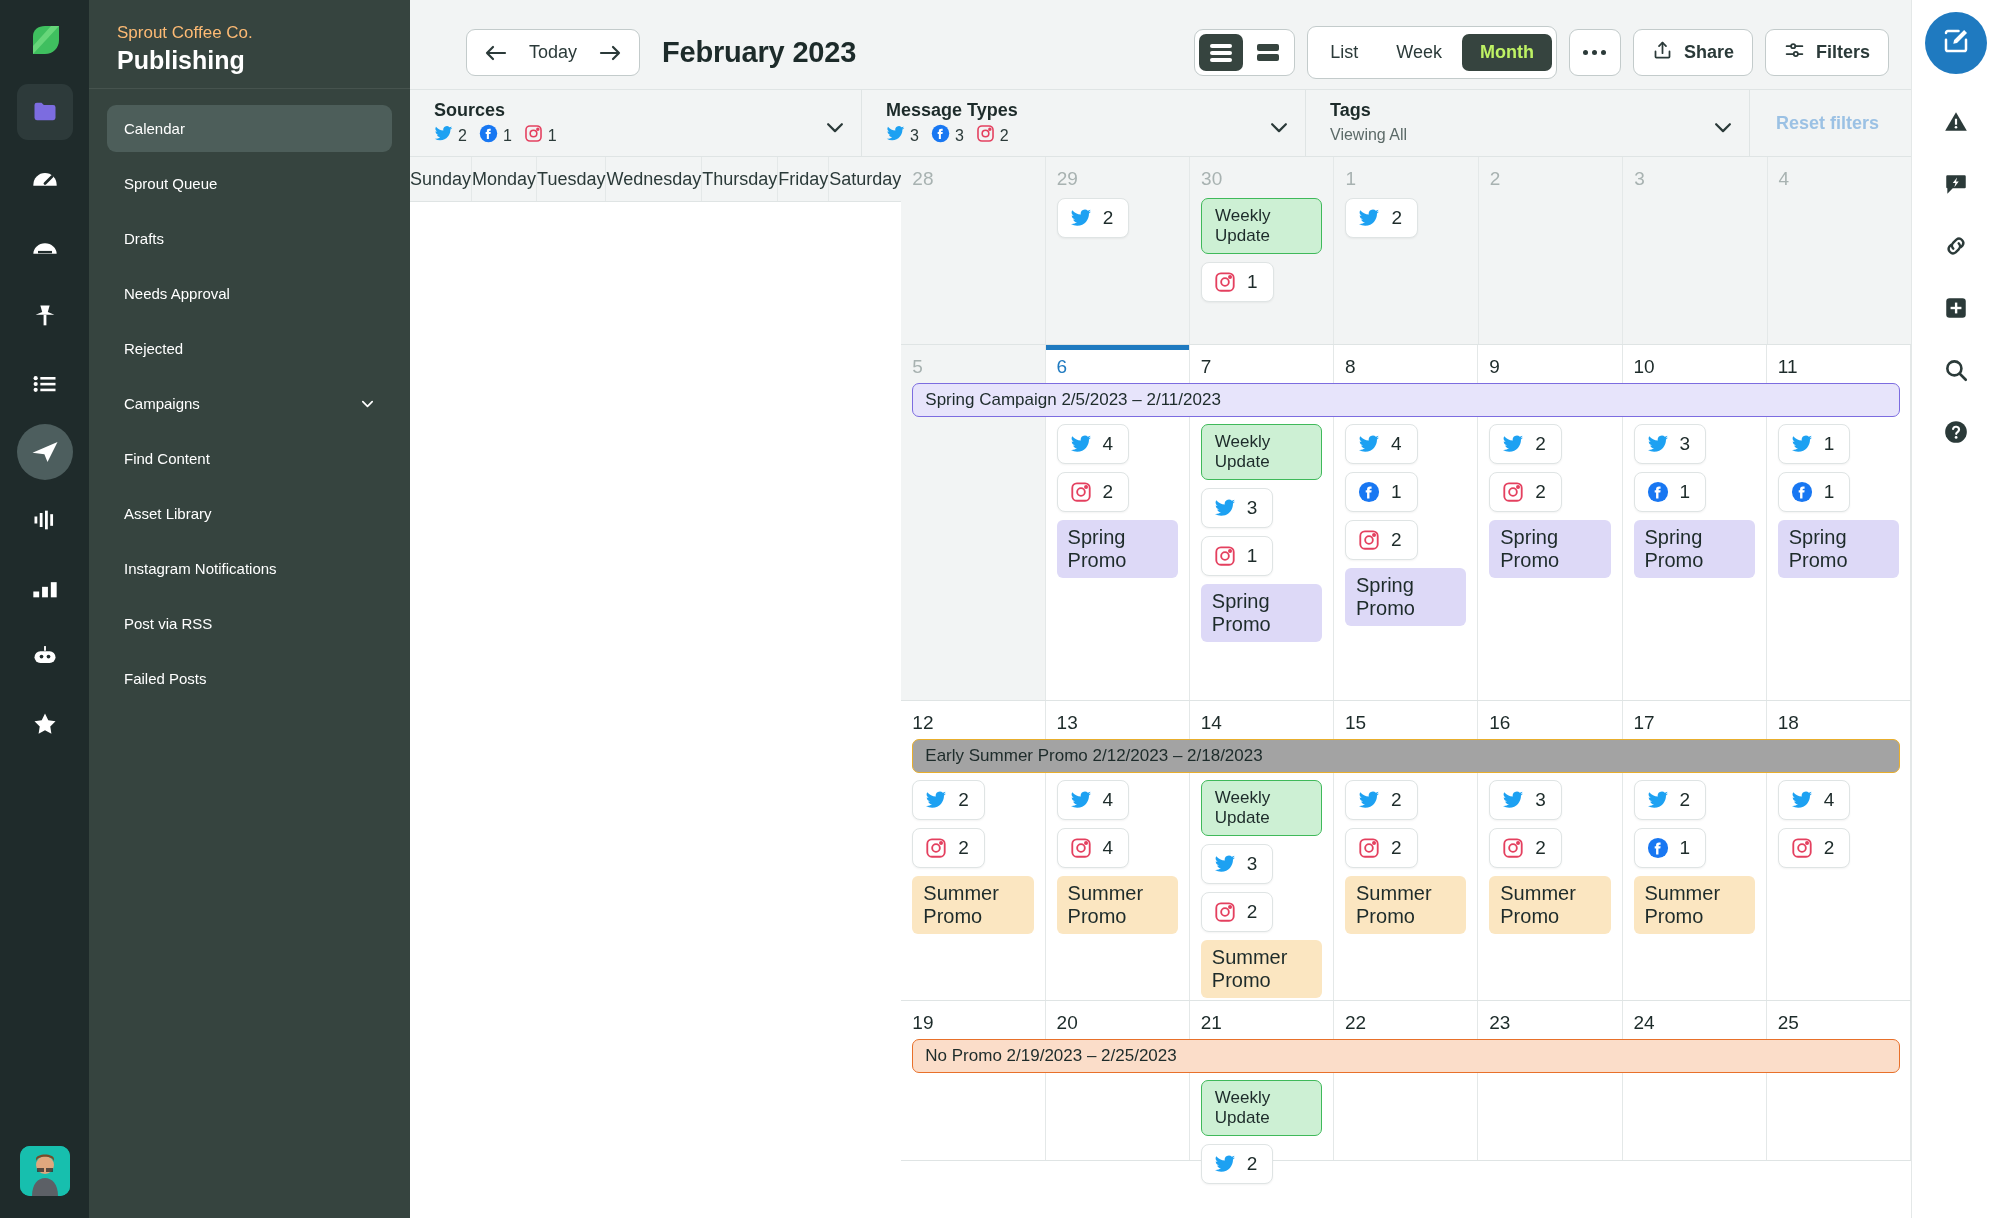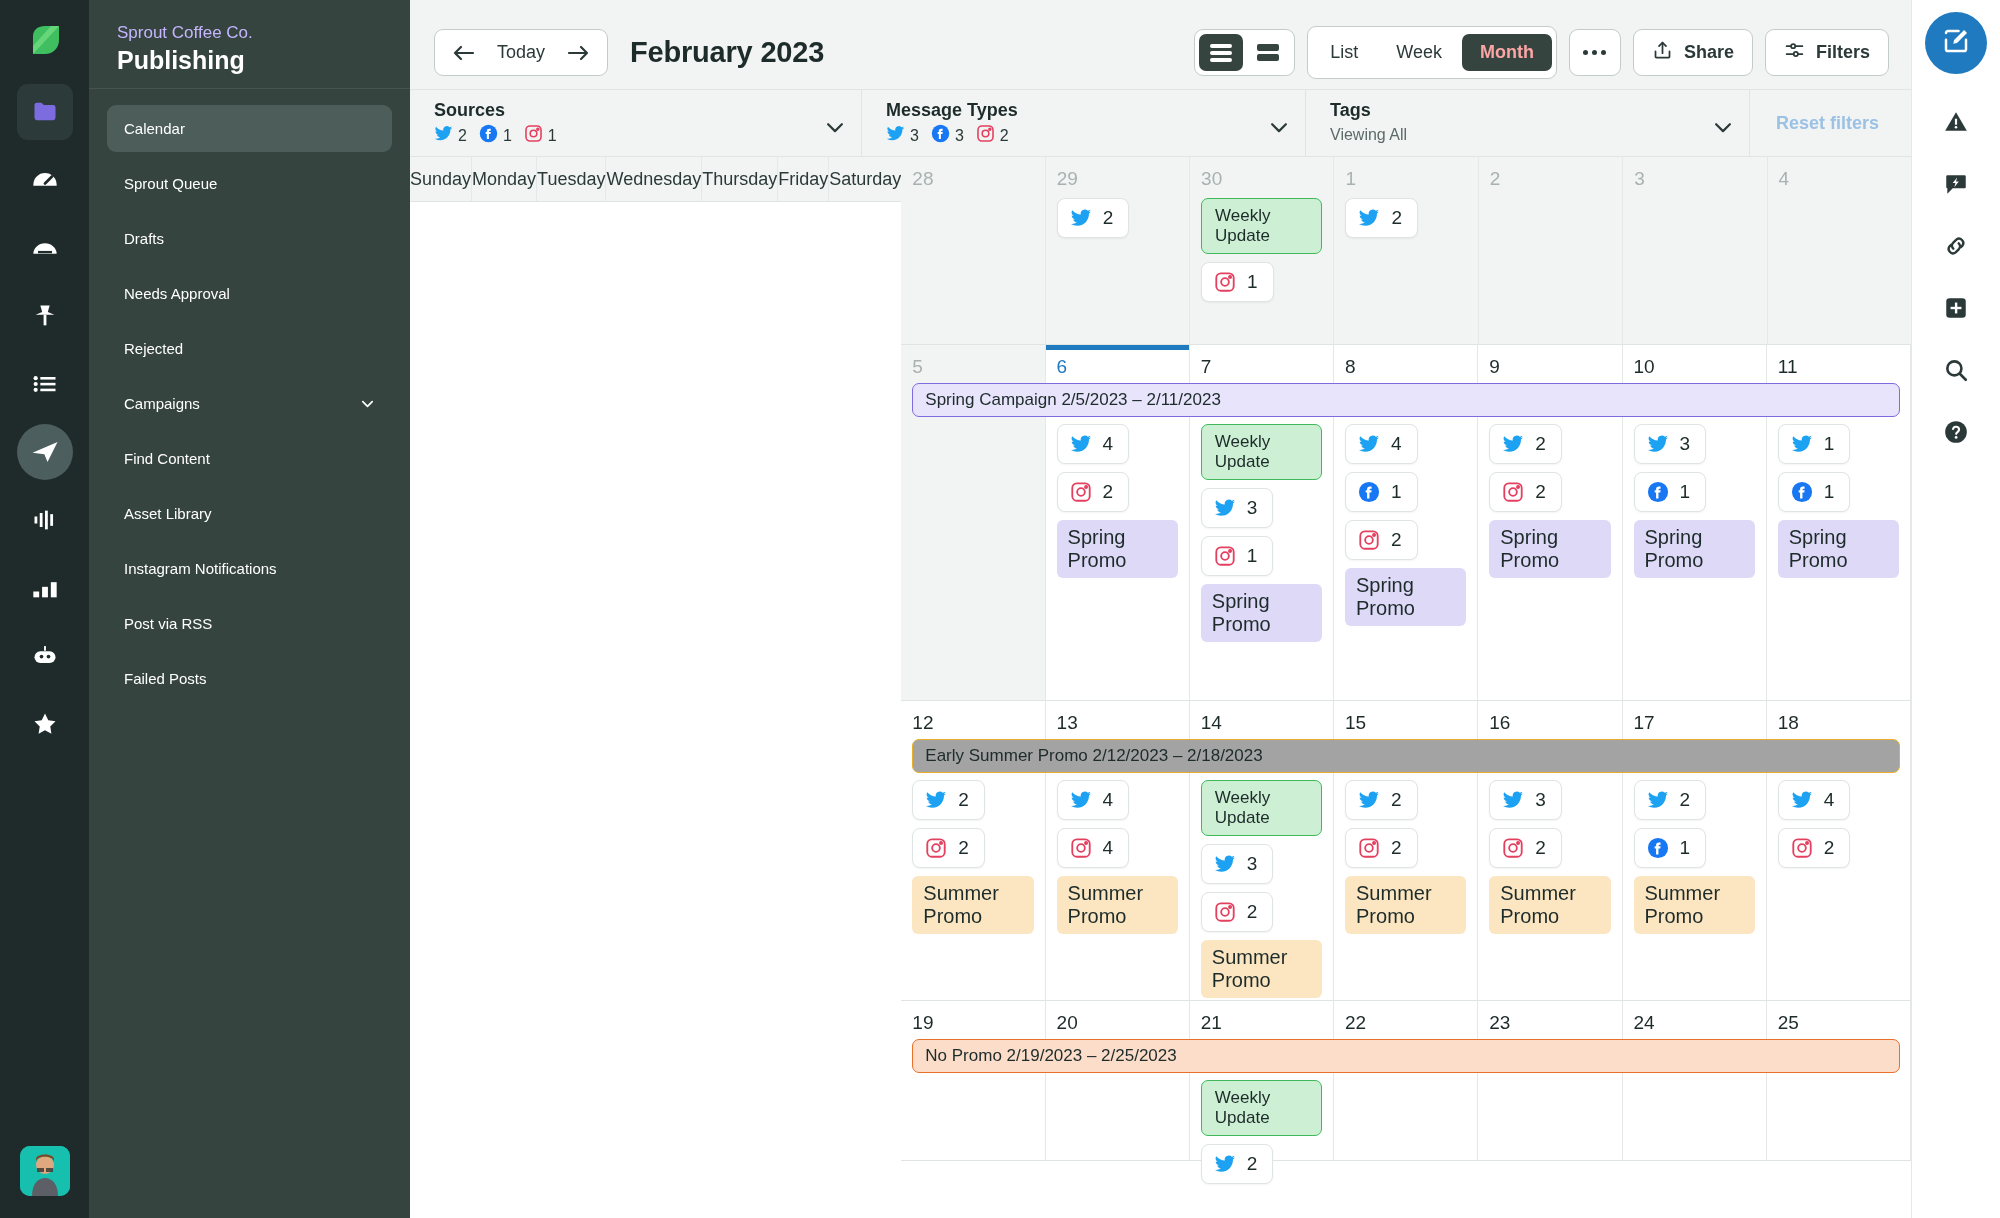--- a/index.html
+++ b/index.html
@@ -26,59 +26,59 @@
   .rail-btn.active-send { background: #4d5e5e; border-radius: 28px; }
   .rail-avatar {
     position: absolute; bottom: 22px; left: 50%; transform: translateX(-50%);
     width: 50px; height: 50px; border-radius: 10px; overflow: hidden;
     background: #17bfae; cursor: pointer;
   }
 
   
   .sidebar { width: 321px; flex: 0 0 321px; background: #36443f; display: flex; flex-direction: column; }
   .sb-header { padding: 22px 28px 18px 28px; border-bottom: 1px solid #46534e; height: 89px; }
-  .sb-org { font-size: 17px; color: #c4b5fd; line-height: 1.3; }
+  .sb-org { font-size: 17px; color: #fdba74; line-height: 1.3; }
   .sb-title { font-size: 25px; font-weight: bold; color: #ffffff; line-height: 1.35; }
   .sb-nav { padding: 16px 18px 0 18px; }
   .sb-item {
     display: flex; align-items: center; justify-content: space-between;
     height: 47px; padding: 0 17px; border-radius: 9px;
     color: #ffffff; font-size: 15px; cursor: pointer; margin-bottom: 8px;
   }
   .sb-item.active { background: #4d5e5a; }
   .chev { width: 15px; height: 15px; }
 
   
   .main { flex: 1 1 auto; background: #f2f4f4; display: flex; flex-direction: column; min-width: 0; }
 
   
   .toolbar {
     height: 89px; flex: 0 0 89px; display: flex; align-items: center;
-    padding: 16px 22px 0 24px; background: #f2f4f4; gap: 0;
+    padding: 16px 22px 0 24px; background: #f2f4f4; gap: 0; margin-left: 32px;
   }
   .btn {
     border: 1px solid #c3cbcb; border-radius: 9px; background: #ffffff;
     display: flex; align-items: center; justify-content: center;
     cursor: pointer; color: #2b3a39; font-size: 18px;
   }
   .nav-group { height: 47px; padding: 0 16px; gap: 20px; }
   .nav-group .lbl { font-size: 18px; color: #2b3a39; }
   .arrow { width: 26px; height: 20px; }
   .month-title { font-size: 29px; font-weight: bold; color: #1d2b2a; margin-left: 22px; letter-spacing: -0.2px; }
   .tb-right { margin-left: auto; display: flex; align-items: center; gap: 12px; }
   .dens-group { height: 47px; padding: 4px; gap: 3px; display: flex; align-items: center; }
   .dens { width: 44px; height: 37px; border-radius: 7px; display: flex; flex-direction: column; align-items: center; justify-content: center; gap: 3px; cursor: pointer; }
   .dens.on { background: #36443f; }
   .dens .bar { background: #36443f; border-radius: 2px; }
   .dens.on .bar { background: #ffffff; }
   .d1 .bar { width: 22px; height: 4px; }
   .d2 .bar { width: 22px; height: 7px; }
   .seg-group { height: 53px; padding: 4px; display: flex; align-items: center; gap: 2px; }
   .seg { height: 37px; padding: 0 18px; border-radius: 7px; display: flex; align-items: center; font-size: 18px; color: #2b3a39; cursor: pointer; }
-  .seg.on { background: #36443f; color: #fca5a5; font-weight: bold; }
+  .seg.on { background: #36443f; color: #bef264; font-weight: bold; }
   .icon-btn { height: 47px; width: 52px; }
   .dots { display: flex; gap: 4px; }
   .dots i { width: 5px; height: 5px; border-radius: 50%; background: #2b3a39; display: block; }
   .txt-btn { height: 47px; padding: 0 18px; gap: 11px; font-weight: bold; }
 
   
   .filterbar { height: 68px; flex: 0 0 68px; display: flex; align-items: stretch; border-top: 1px solid #dfe4e4; border-bottom: 1px solid #dfe4e4; background: #f2f4f4; }
   .filt { display: flex; align-items: center; padding: 0 22px 0 24px; border-right: 1px solid #dfe4e4; cursor: pointer; }
   .filt.f1 { width: 452px; } .filt.f2 { width: 444px; } .filt.f3 { width: 444px; }
   .filt-inner { flex: 1; min-width: 0; }

